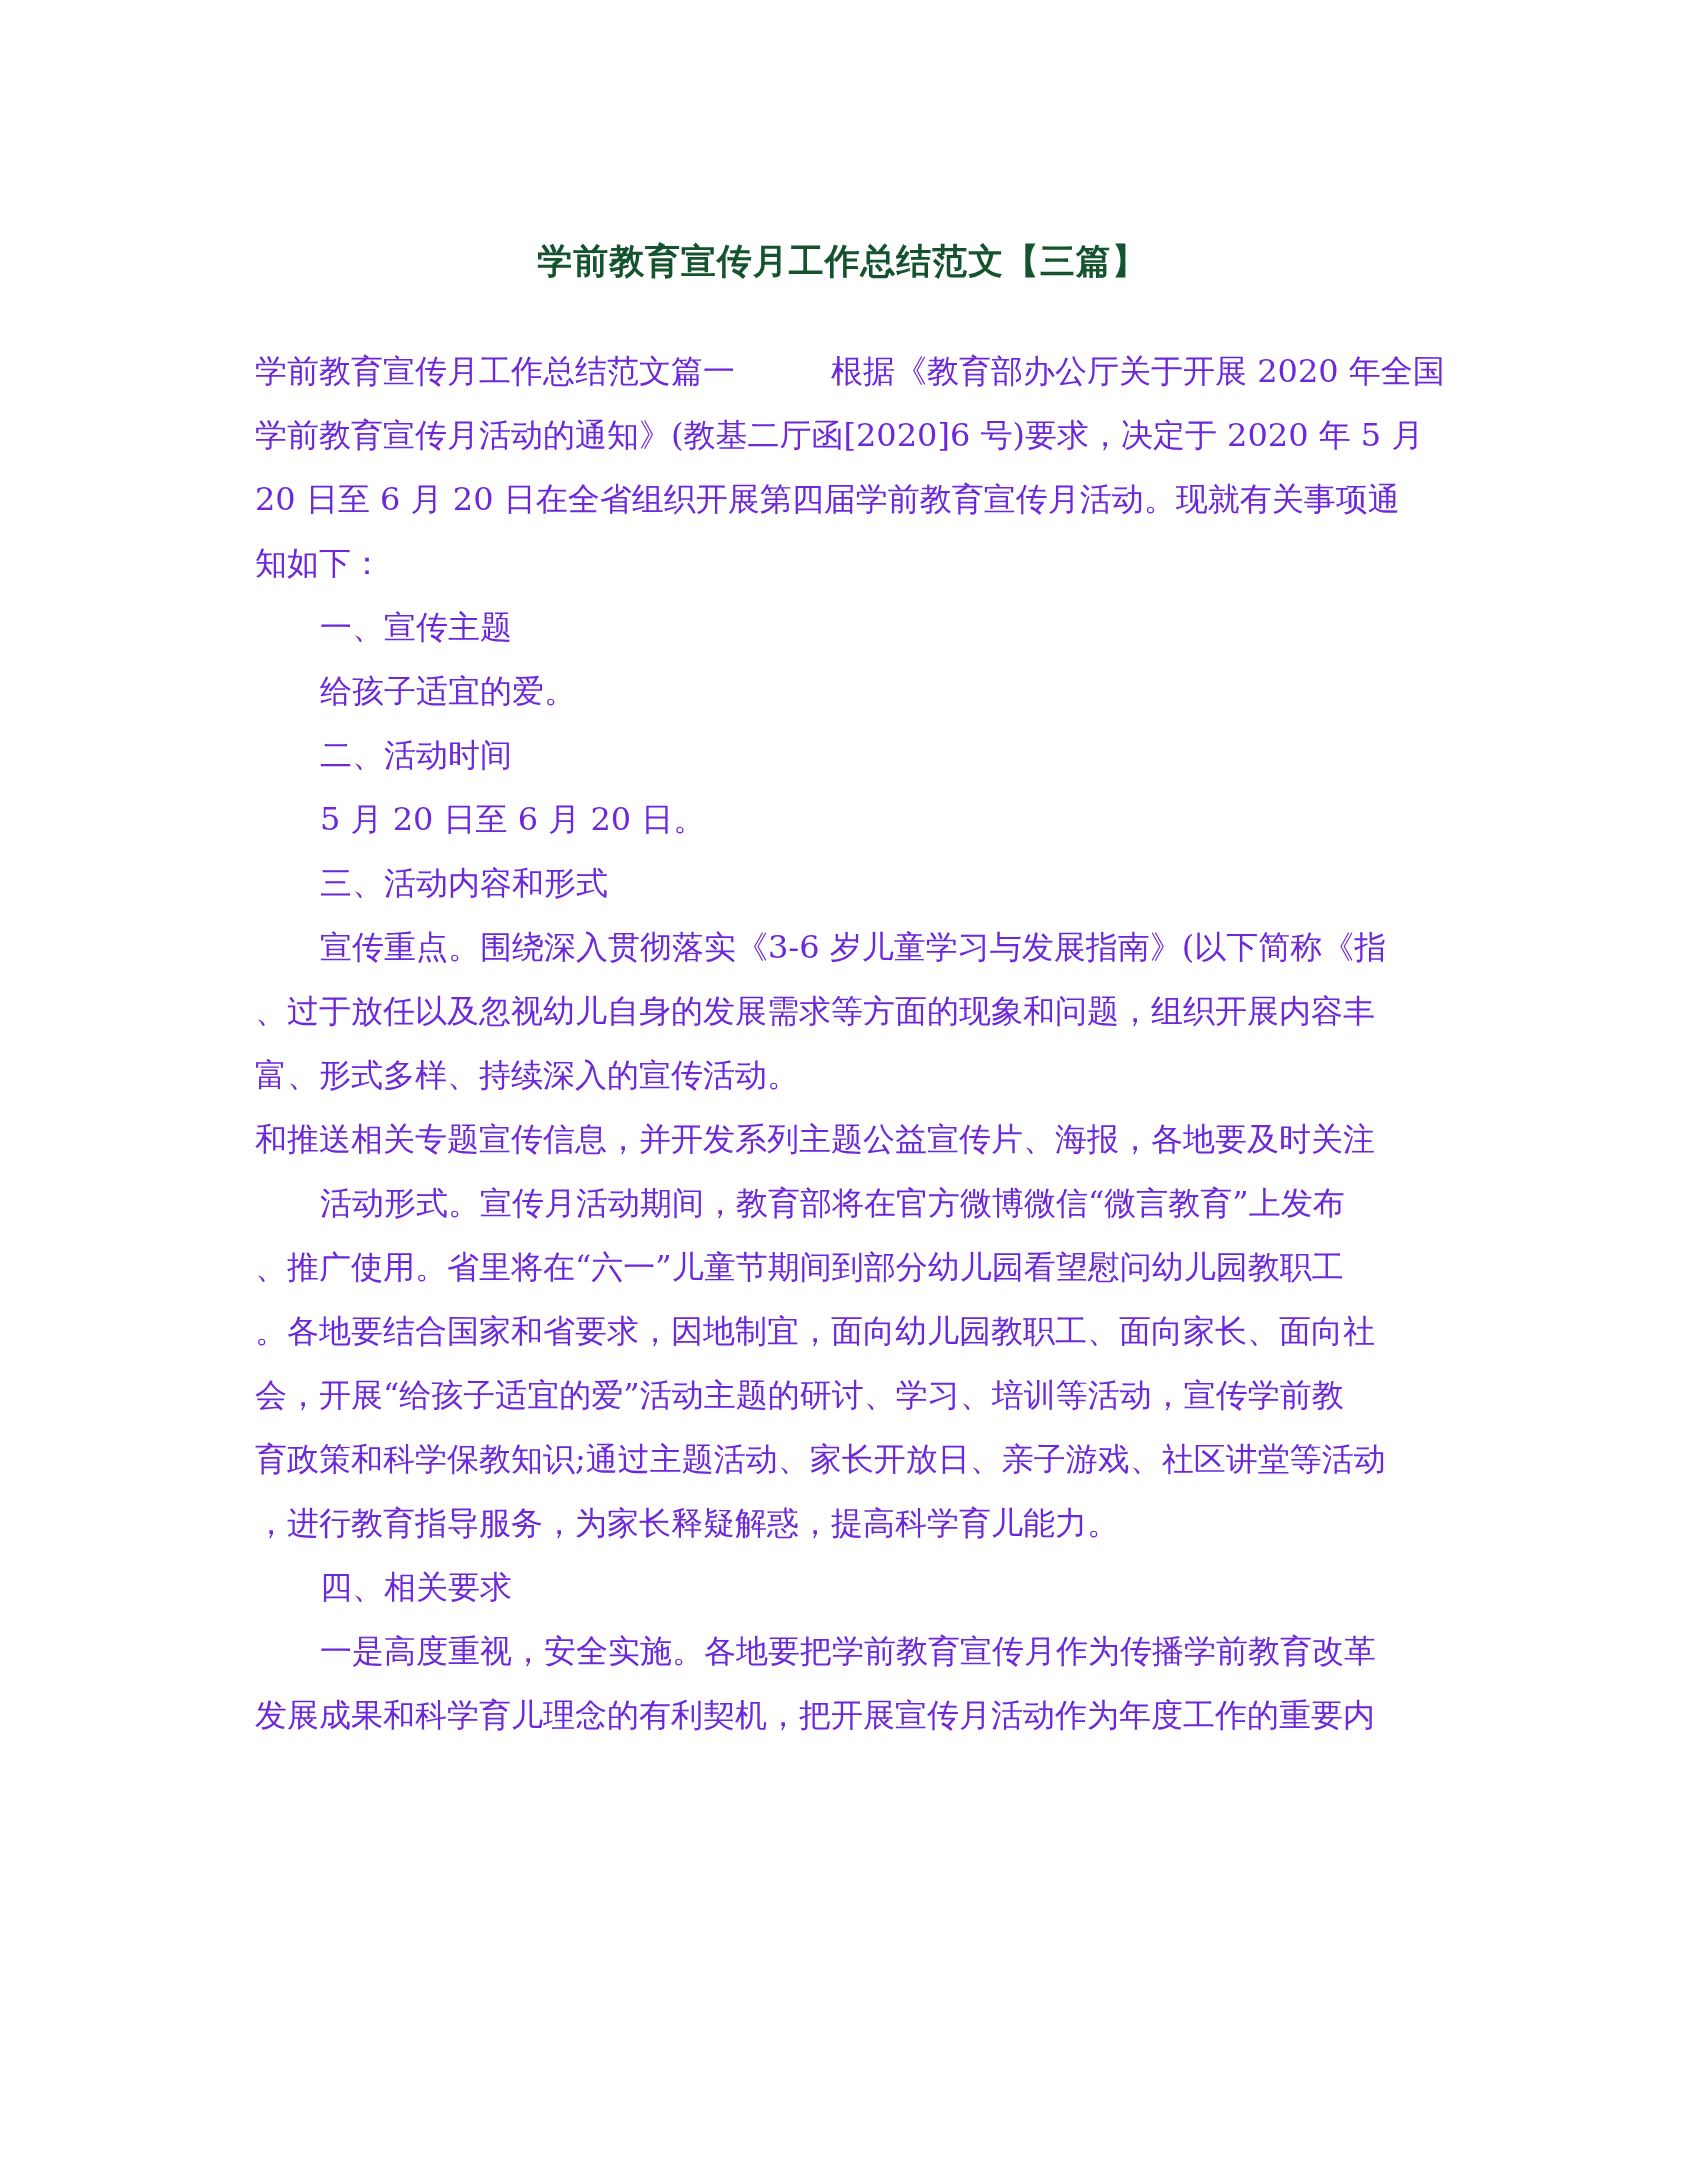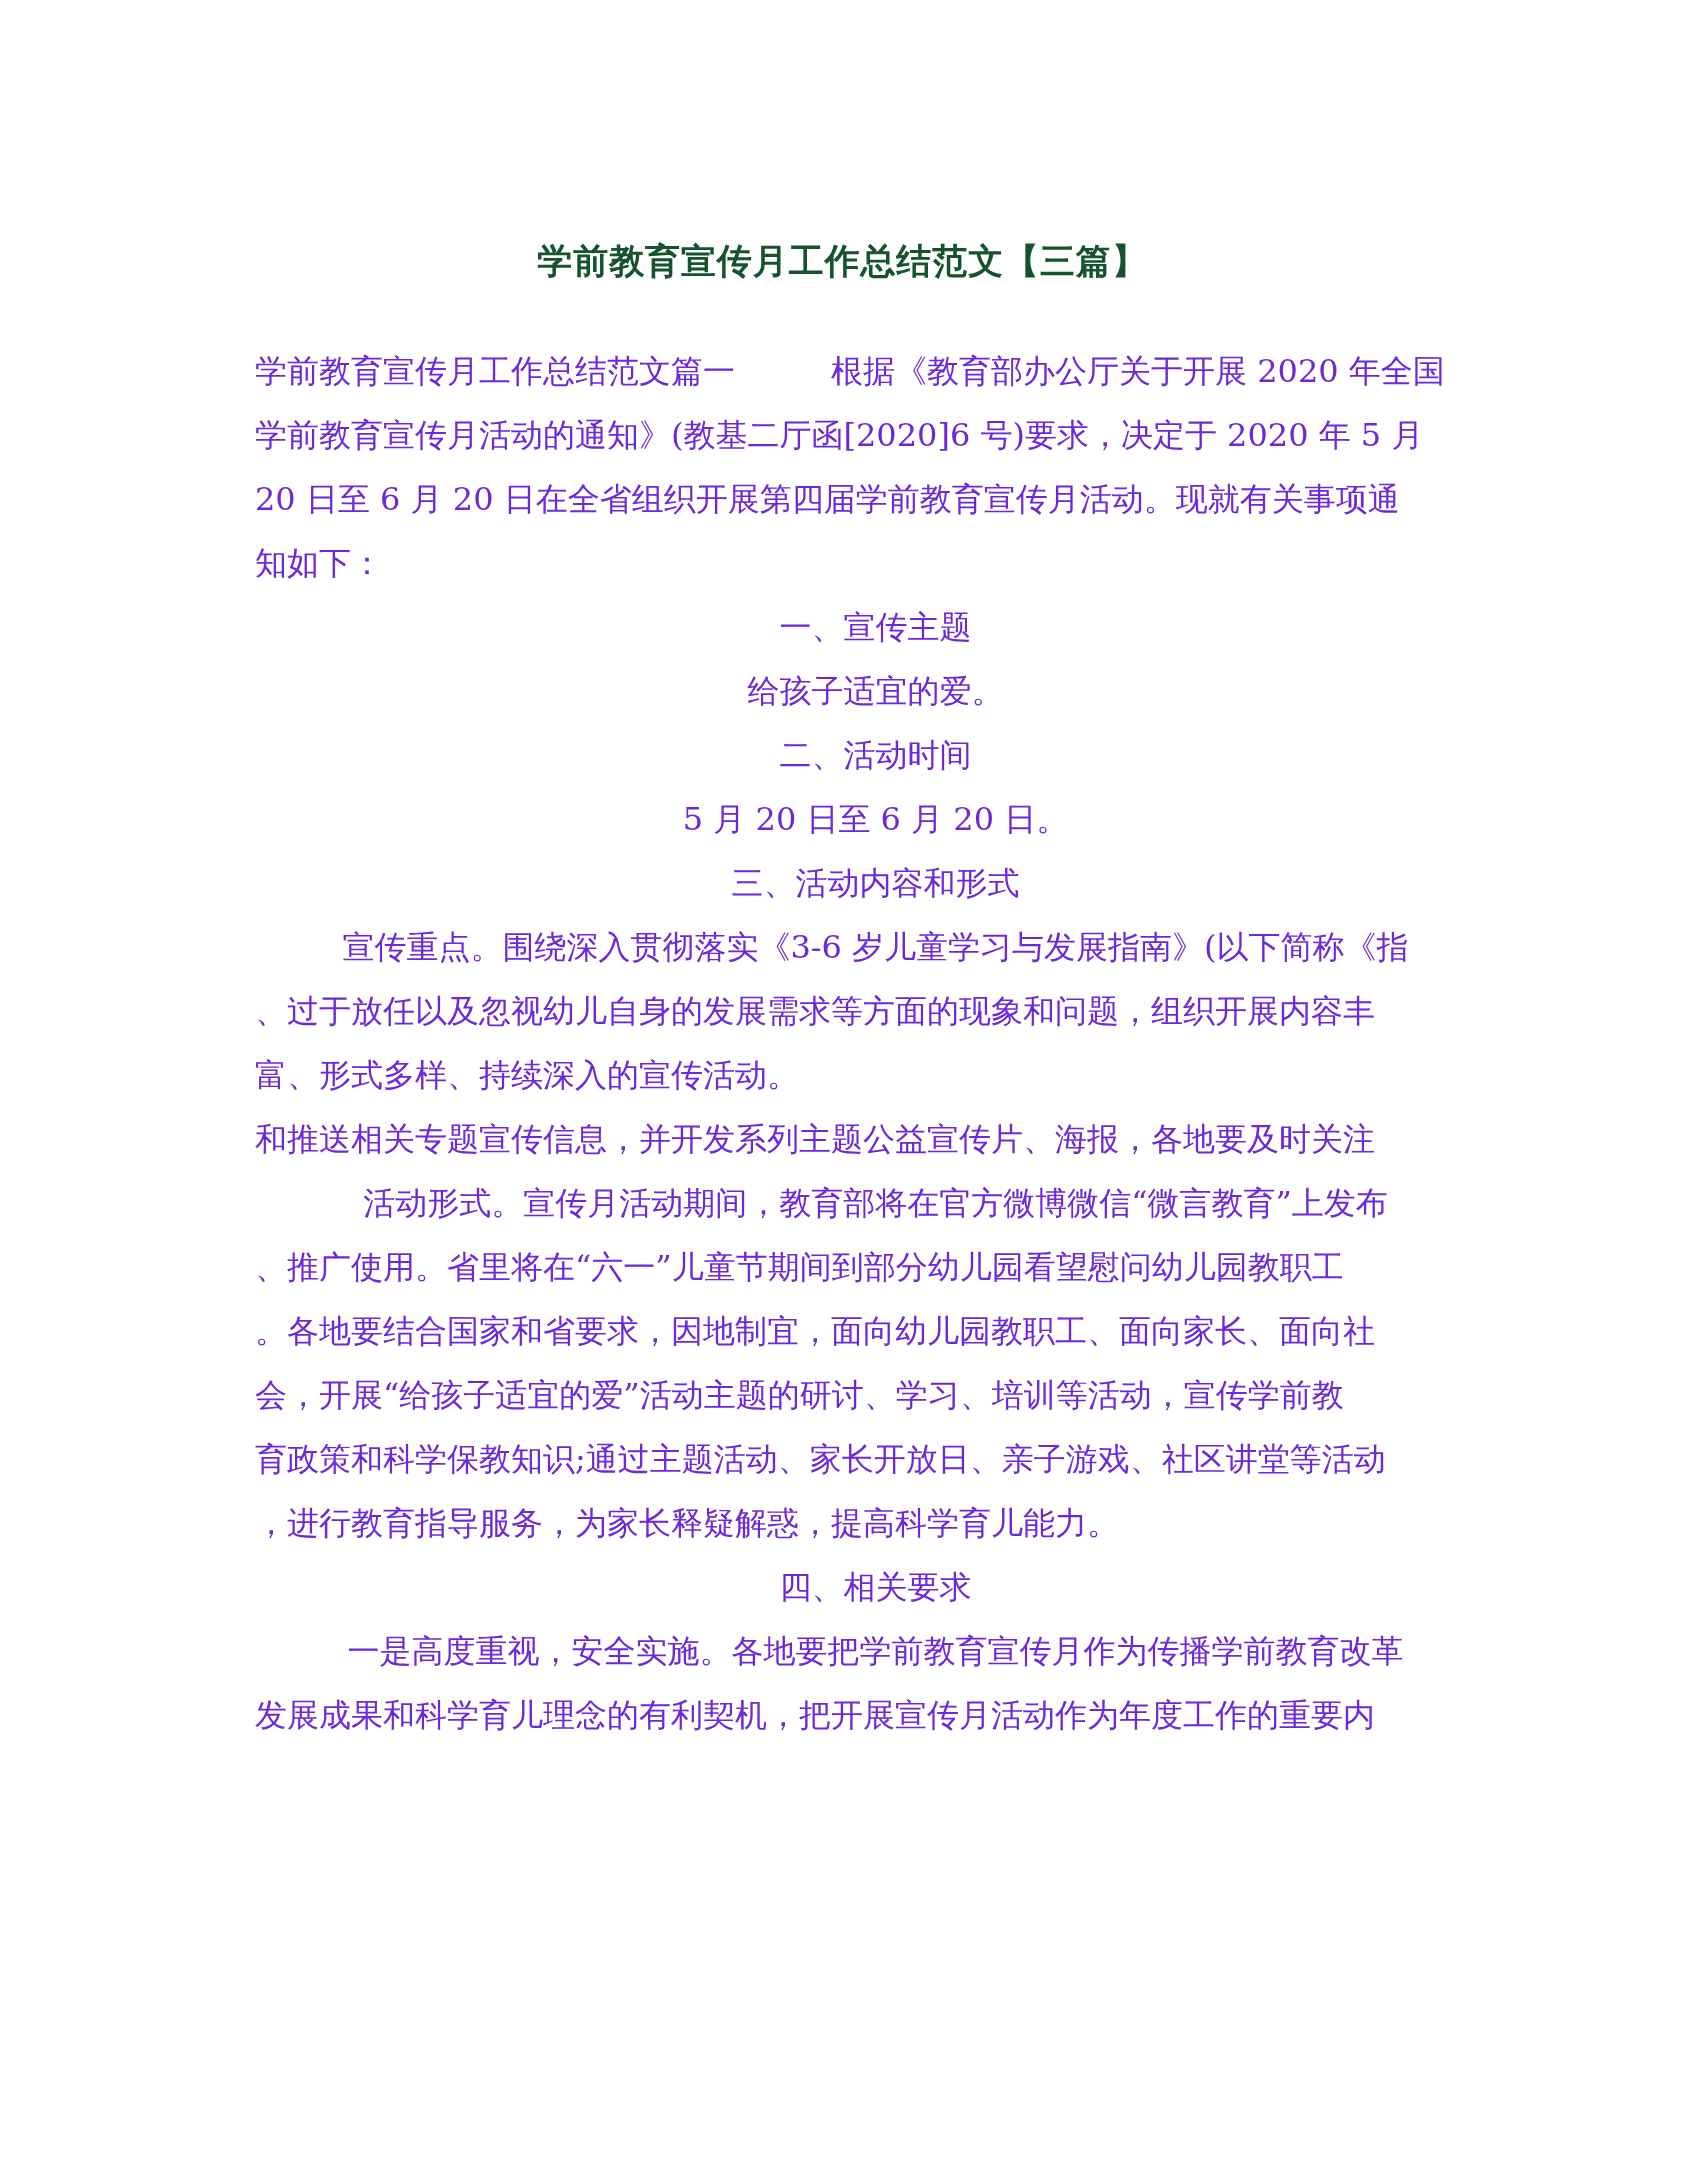--- a/index.html
+++ b/index.html
@@ -11,21 +11,21 @@
       font-family: "DejaVu Sans", sans-serif; font-size: 35px; line-height: 49px;
       letter-spacing: 0.9px;
       margin-top: 18px;
     }
     .body {
       position: absolute; left: 255px; top: 339px; width: 1176px;
       font-family: "DejaVu Serif", serif; font-size: 32px; line-height: 64px;
       color: #6d28d9;
     }
     .line { height: 64px; white-space: nowrap; }
-    .indent { padding-left: 65px; text-align: center; }
+    .indent { padding-left: 65px; }
   </style>
 </head>
 <body>
 
 <div class="page">
   <div class="title">学前教育宣传月工作总结范文【三篇】</div>
   <div class="body">
     <div class="line">学前教育宣传月工作总结范文篇一　　　根据《教育部办公厅关于开展 2020 年全国</div>
     <div class="line">学前教育宣传月活动的通知》(教基二厅函[2020]6 号)要求，决定于 2020 年 5 月</div>
     <div class="line">20 日至 6 月 20 日在全省组织开展第四届学前教育宣传月活动。现就有关事项通</div>

